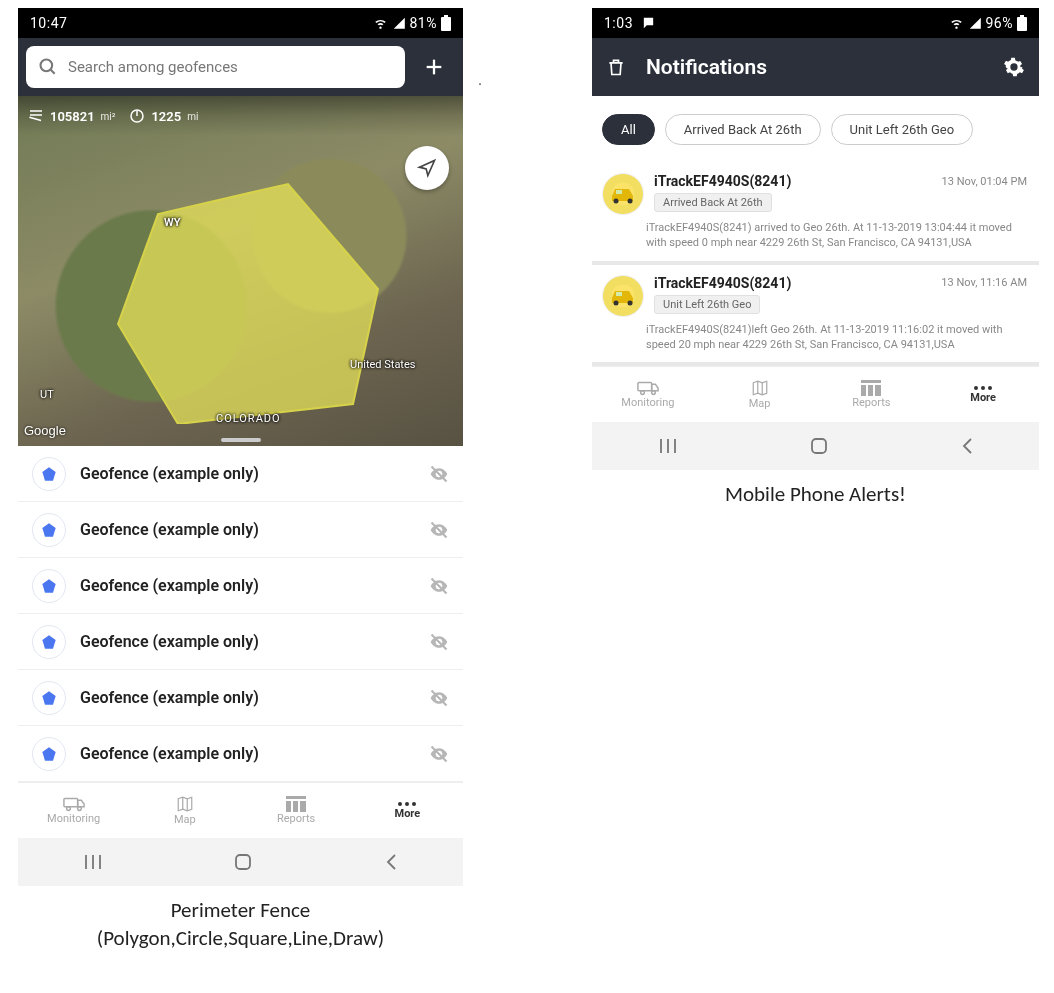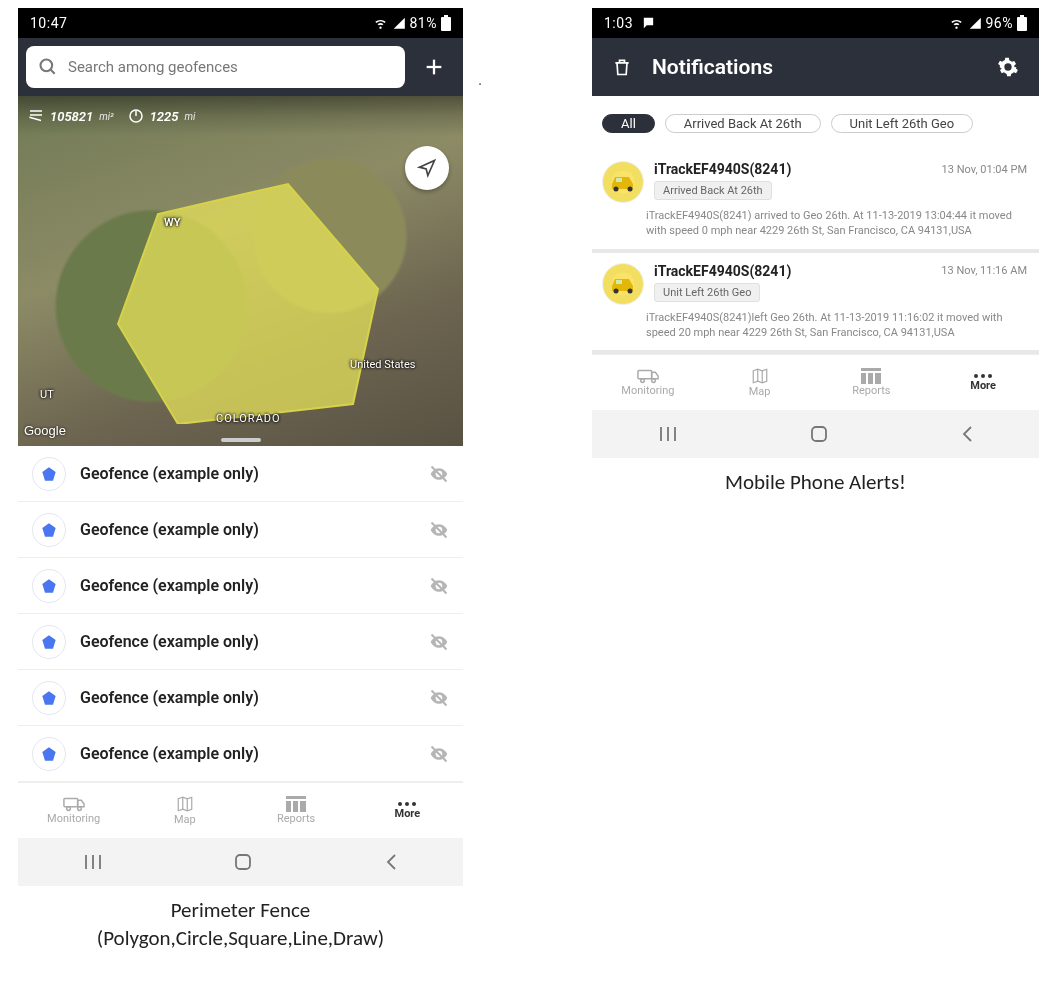--- a/index.html
+++ b/index.html
@@ -73,21 +73,20 @@
       radial-gradient(circle at 70% 40%, #8a8a5a 0 20%, transparent 21%),
       linear-gradient(160deg,#707a55 0%, #8c8b66 40%, #6d6550 70%, #585243 100%);
   }
   .info-strip {
     position: absolute; top: 0; left: 0; right: 0;
     display:flex; align-items:center; gap:6px;
     padding: 18px 10px;
     color:#fff; font-size:13px;
     background:linear-gradient(rgba(0,0,0,.4),rgba(0,0,0,.15),transparent);
     height:40px;
-    font-style:italic;
   }
   .info-strip .val{font-weight:600;}
   .info-strip .unit{font-size:10px;opacity:.85; margin-right:8px;}
   .locate-btn{
     position:absolute; top:50px; right:14px;
     width:44px;height:44px;border-radius:50%;
     background:#fff;display:flex;align-items:center;justify-content:center;
     box-shadow:0 2px 4px rgba(0,0,0,.3);
   }
   .poly{
@@ -131,31 +130,31 @@
   .tab{flex:1;display:flex;flex-direction:column;align-items:center;justify-content:center;gap:0;color:#aaa;font-size:11px;}
   .tab.active{color:#333;font-weight:700;}
   
   .navbar{height:48px;background:#f3f3f3;display:flex;align-items:center;justify-content:space-around;color:#666;}
   
   .caption-area{padding-top:10px;text-align:center;font-size:21px;color:#222;font-family:Calibri, Arial, sans-serif;line-height:1.35;}
   
   .appbar2{
     background:#2b303a;color:#fff;
     height:58px;display:flex;align-items:center;
-    padding:0 20px;gap:20px;
+    padding:0 14px;gap:20px;
   }
   .appbar2 .title{font-size:21px;font-weight:600;flex:1;}
   .chips{
     display:flex;gap:10px;
     padding:18px 10px;
     background:#fff;
   }
   .chip{
     border:1px solid #ccc;border-radius:18px;
-    padding:1px 18px;font-size:13px;color:#444;
+    padding:7px 18px;font-size:13px;color:#444;
     background:#fff;
   }
   .chip.active{background:#2b303a;color:#fff;border-color:#2b303a;}
   .notif-list{flex:1;background:#e8e8e8;}
   .card{
     background:#fff;padding:10px 12px 10px 10px;
     border-bottom:4px solid #e8e8e8;
     font-size:12px;color:#555;
   }
   .card .top{display:flex;align-items:flex-start;gap:10px;justify-content:center;}

